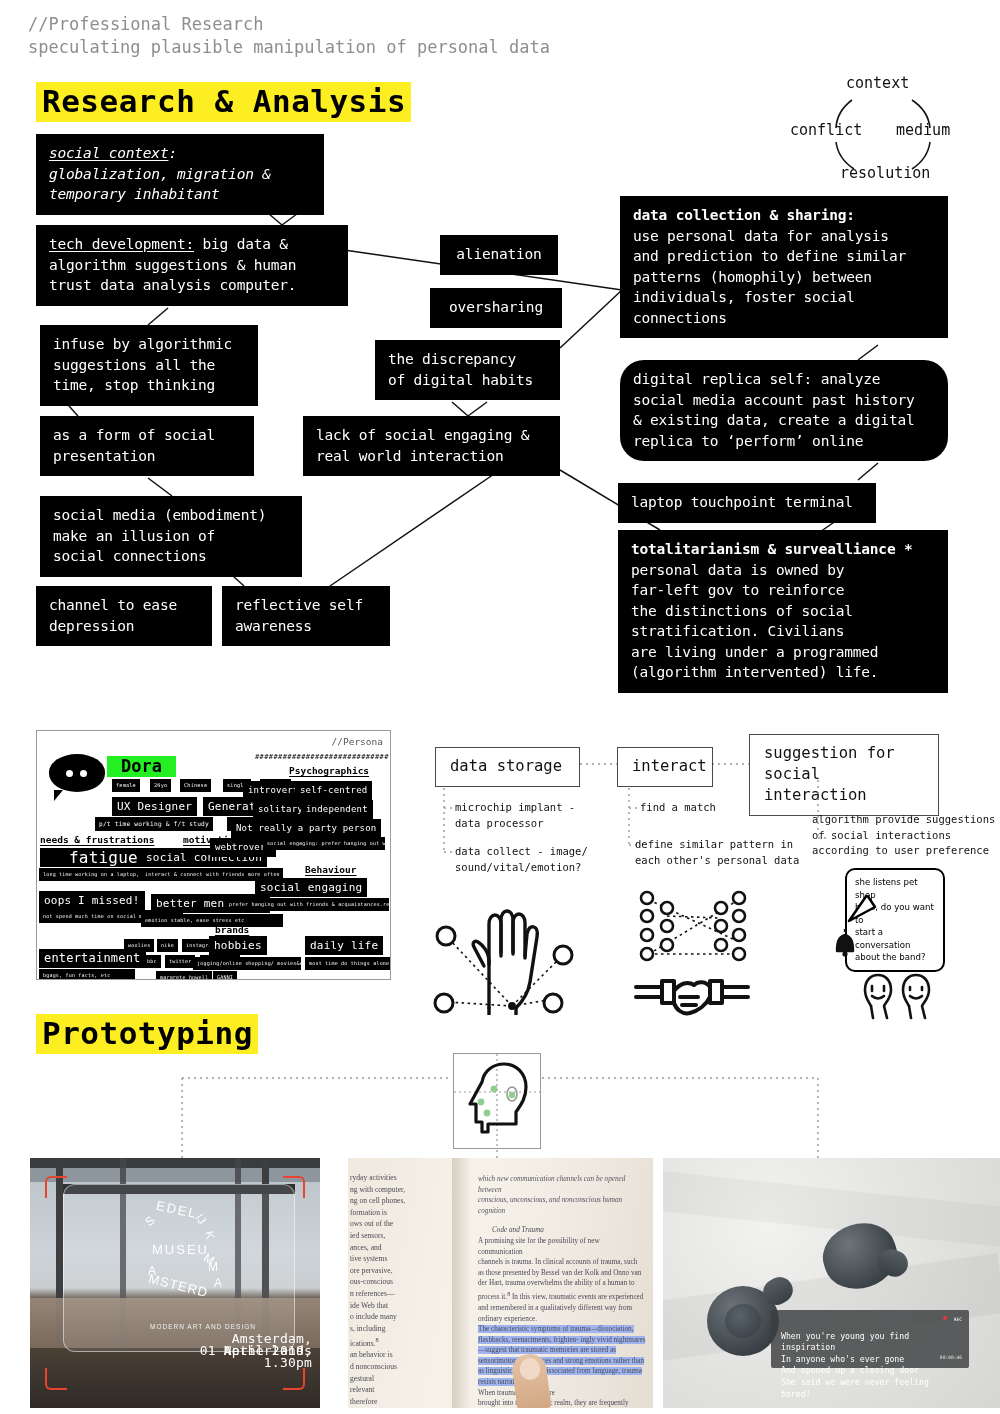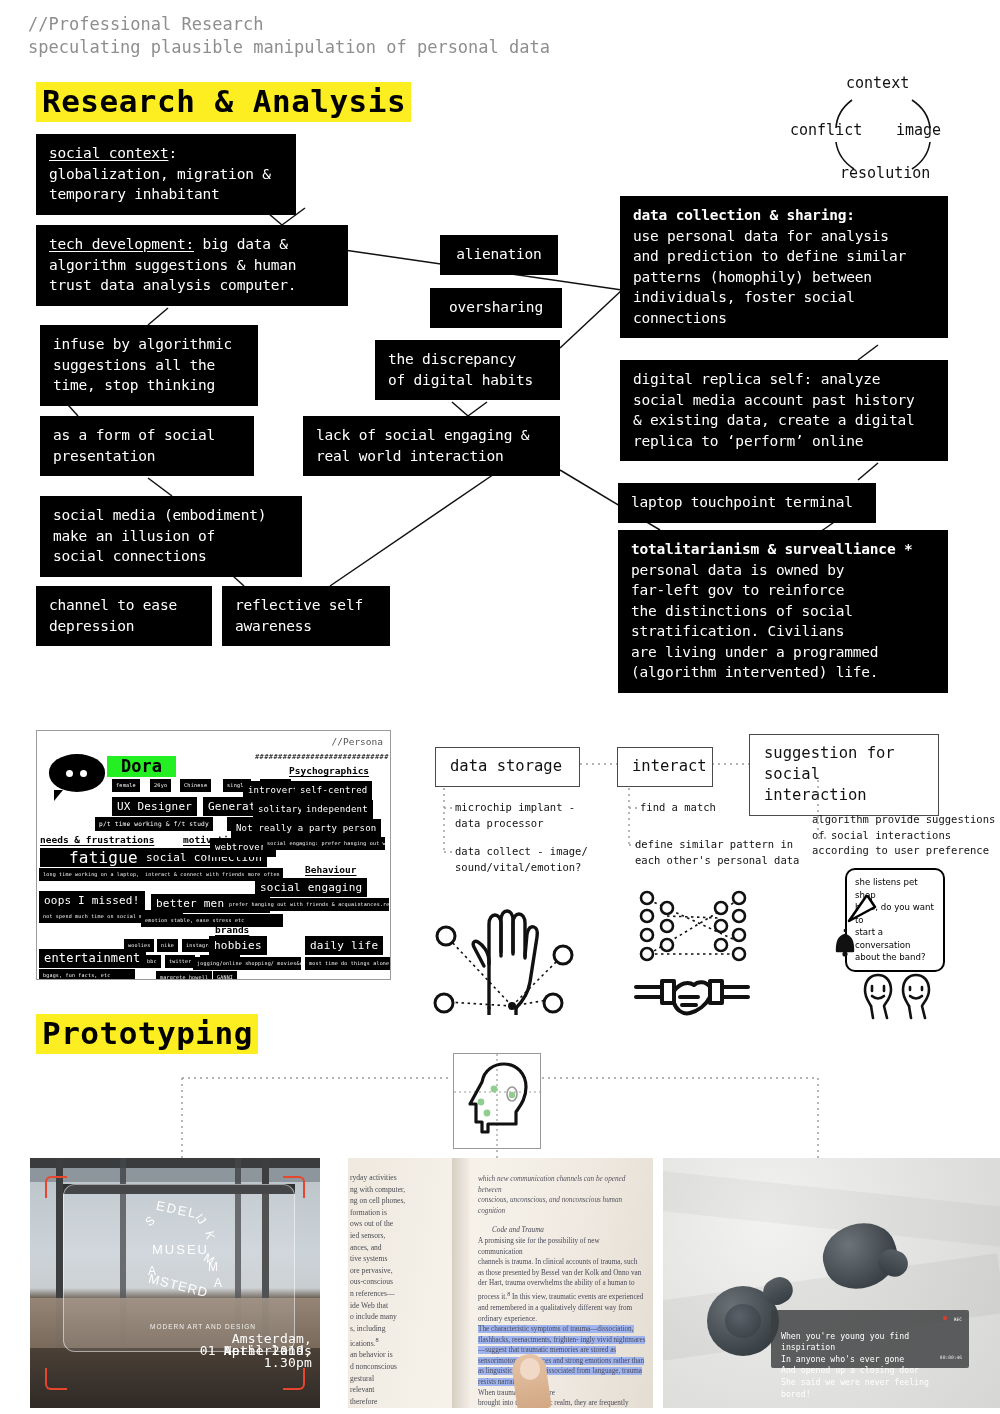--- a/index.html
+++ b/index.html
@@ -146,21 +146,21 @@
 
   <div class="cyc" style="left:790px; top:70px; width:200px; height:115px;">
     <svg width="200" height="115">
       <path d="M 62 30 A 48 40 0 0 0 46 58" fill="none" stroke="#111" stroke-width="1.6"></path>
       <path d="M 122 30 A 48 40 0 0 1 140 58" fill="none" stroke="#111" stroke-width="1.6"></path>
       <path d="M 46 72 A 48 40 0 0 0 64 99" fill="none" stroke="#111" stroke-width="1.6"></path>
       <path d="M 140 72 A 48 40 0 0 1 122 99" fill="none" stroke="#111" stroke-width="1.6"></path>
     </svg>
     <div class="lbl" style="left:56px; top:4px;">context</div>
     <div class="lbl" style="left:0px; top:51px;">conflict</div>
-    <div class="lbl" style="left:106px; top:51px;">image</div>
+    <div class="lbl" style="left:106px; top:51px;">medium</div>
     <div class="lbl" style="left:50px; top:94px;">resolution</div>
   </div>
 
   <div class="map">
     <svg width="1000" height="710">
       <g stroke="#111" stroke-width="1.5" fill="none">
 
         <line x1="262" y1="208" x2="282" y2="225"></line>
         <line x1="305" y1="208" x2="282" y2="225"></line>
 
@@ -184,21 +184,21 @@
         <line x1="560" y1="470" x2="660" y2="530"></line>
 
         <line x1="878" y1="345" x2="858" y2="360"></line>
 
         <line x1="878" y1="463" x2="858" y2="480"></line>
 
         <line x1="840" y1="518" x2="820" y2="532"></line>
       </g>
     </svg>
 
-    <div class="node" style="left:36px; top:134px; width:260px;"><u>social context</u><span>:
+    <div class="node" style="left:36px; top:134px; width:288px;font-style:italic;"><u>social context</u><span>:
 globalization, migration &amp;
 temporary inhabitant</span></div>
 
     <div class="node" style="left:36px; top:225px; width:312px;"><u>tech development:</u><span> big data &amp;
 algorithm suggestions &amp; human
 trust data analysis computer.</span></div>
 
     <div class="node" style="left:40px; top:325px; width:218px;">infuse by algorithmic
 suggestions all the
 time, stop thinking</div>
@@ -226,21 +226,21 @@
     <div class="node" style="left:303px; top:416px; width:257px;">lack of social engaging &amp;
 real world interaction</div>
 
     <div class="node" style="left:620px; top:196px; width:328px;"><b>data collection &amp; sharing:</b><span>
 use personal data for analysis
 and prediction to define similar
 patterns (homophily) between
 individuals, foster social
 connections</span></div>
 
-    <div class="node" style="left:620px; top:360px; width:328px;">digital replica self: analyze
+    <div class="node" style="left:620px; top:360px; width:328px;border-radius:24px;">digital replica self: analyze
 social media account past history
 &amp; existing data, create a digital
 replica to ‘perform’ online</div>
 
     <div class="node" style="left:618px; top:483px; width:258px;">laptop touchpoint terminal</div>
 
     <div class="node" style="left:618px; top:530px; width:330px;"><b>totalitarianism &amp; survealliance *</b><span>
 personal data is owned by
 far-left gov to reinforce
 the distinctions of social

